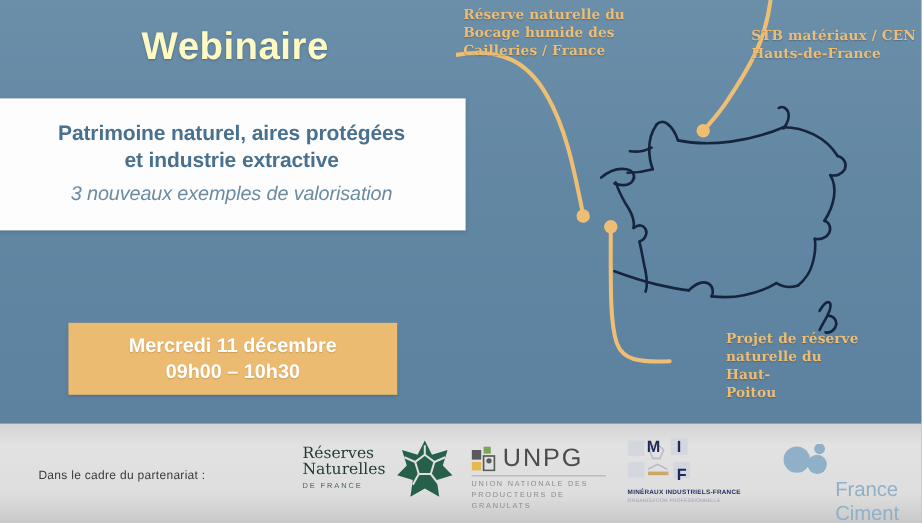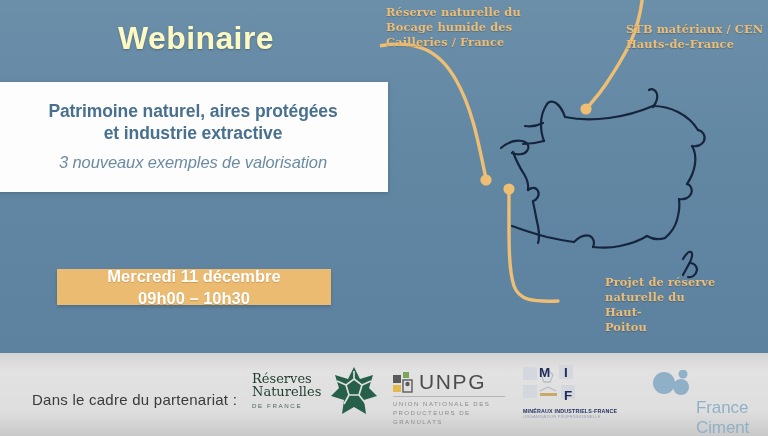--- a/index.html
+++ b/index.html
@@ -69,21 +69,21 @@
     font-style: italic;
     text-align: center;
     letter-spacing: -0.1px;
   }
   
   .date-badge {
     position: absolute;
     left: 57px;
     top: 269px;
     width: 274px;
-    height: 36px;
+    height: 60px;
     background: #ecbb72;
     box-shadow: 0 2px 3px rgba(20,40,60,.22);
     display: flex;
     flex-direction: column;
     justify-content: center;
     align-items: center;
     color: #ffffff;
     font-weight: bold;
     font-size: 16.5px;
     line-height: 1.35;
@@ -121,21 +121,21 @@
     height: 83px;
     background: linear-gradient(180deg, #d4d4d4 0%, #e2e2e2 22%, #dedede 70%, #c9c9c9 100%);
     display: flex;
     align-items: center;
   }
   .footer-text {
     position: absolute;
     left: 32px;
     top: 391px;
     color: #3a3a3a;
-    font-size: 15px;
+    font-size: 10px;
     letter-spacing: 0.25px;
   }
   .logo { position: absolute; }
   
   .logo-rnf { left: 252px; top: 366px; width: 126px; height: 56px; }
   .rnf-text { position: absolute; left: 0; top: 6px; width: 82px; text-align: left; }
   .rnf-l1 { color: #1d3b2c; font-family: "DejaVu Serif", serif; font-size: 13px; line-height: 1.02; }
   .rnf-l2 { color: #1d3b2c; font-family: "DejaVu Serif", serif; font-size: 13px; line-height: 1.02; }
   .rnf-l3 { color: #4a6b59; font-size: 6.2px; letter-spacing: 1.6px; margin-top: 3px; }
   .rnf-mark { position: absolute; left: 78px; top: 0px; }

